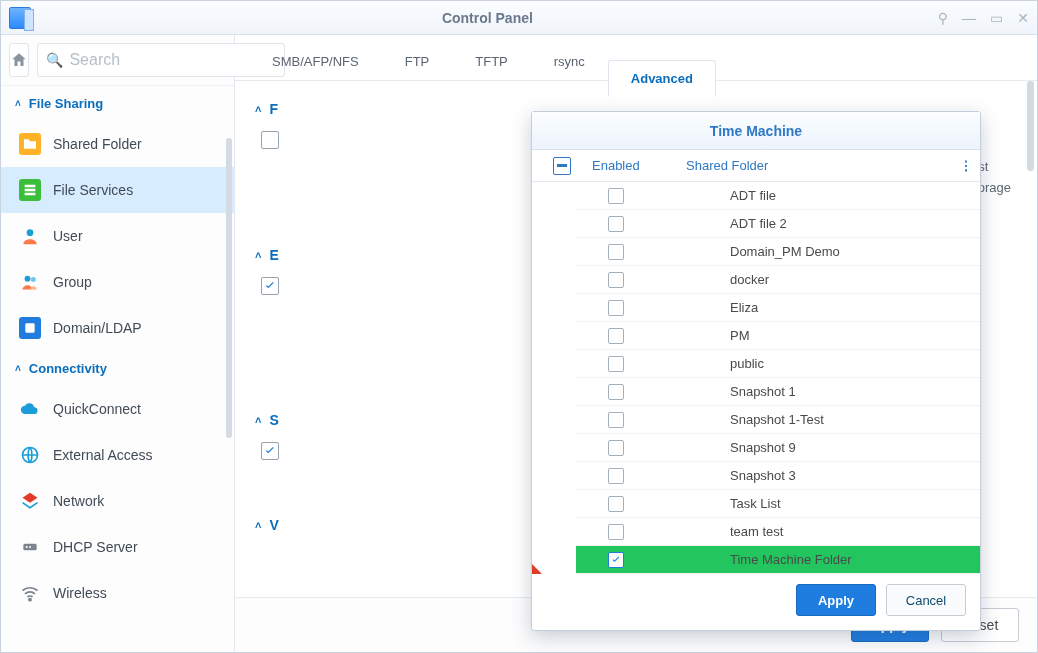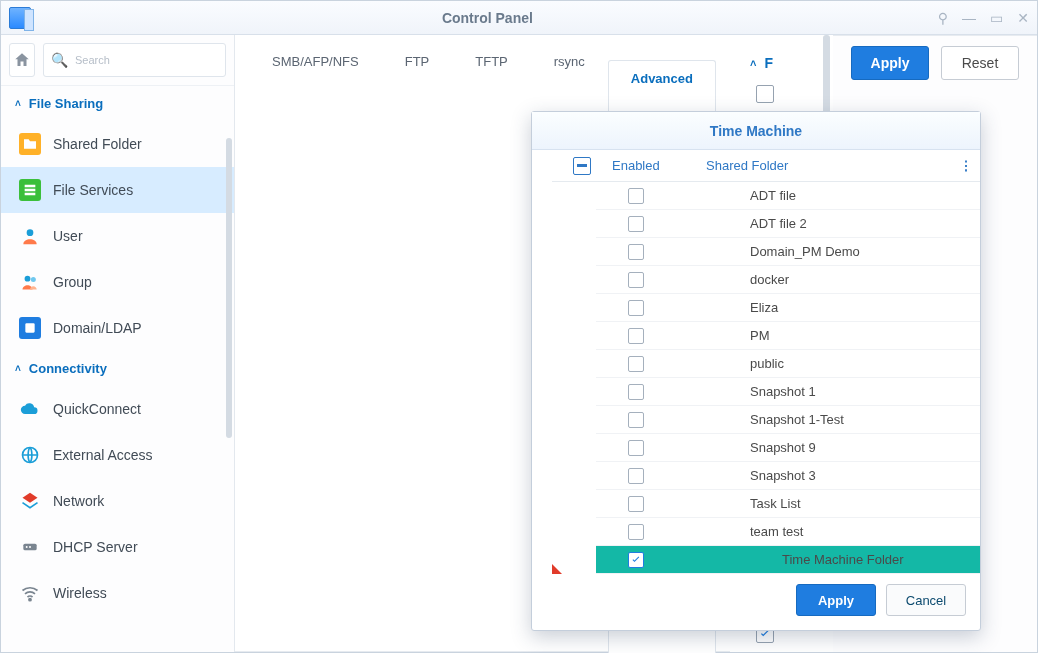--- a/index.html
+++ b/index.html
@@ -14,36 +14,36 @@
   .title-text { flex: 1; text-align: center; font-size: 14px; color: #6a7a8c; font-weight: 600; }
   .win-controls { display: flex; gap: 14px; color: #a9b5c3; font-size: 14px; }
   .win-controls span { cursor: pointer; }
 
   
   .body { flex: 1; display: flex; min-height: 0; }
   .sidebar { width: 234px; border-right: 1px solid #e3e8ee; display: flex; flex-direction: column; background:#fdfdfe;}
   .sb-top { display: flex; align-items: center; padding: 8px 8px; gap:8px; border-bottom:1px solid #eef1f5;}
   .home-btn { width: 34px; height: 34px; background:#fff; border:1px solid #dfe5ec; border-radius:3px; display:flex;align-items:center;justify-content:center;}
   .search-wrap { flex:1; display:flex;align-items:center; height:34px; border:1px solid #dfe5ec; border-radius:3px; background:#fff; padding:0 8px; gap:6px;}
-  .search-wrap input { border:none;outline:none;flex:1;font-size:11px;color:#555;}
+  .search-wrap input { border:none;outline:none;flex:1;font-size:16px;color:#555;}
   .search-wrap input::placeholder{color:#b6bec8;}
   .search-glass{color:#b6bec8;font-size:14px;}
 
   .sb-scroll{flex:1;overflow:hidden;position:relative;}
   .sb-scroll::-webkit-scrollbar{width:8px;}
   .scroll-thumb{position:absolute;right:2px;top:52px;width:6px;height:300px;background:#d4dbe3;border-radius:3px;}
 
   .sb-group-header{display:flex;align-items:center;gap:8px;padding:10px 14px;color:#0a6ebd;font-size:13px;font-weight:600;cursor:pointer;}
   .sb-group-header .chev{font-size:10px;}
   .sb-item{display:flex;align-items:center;gap:12px;padding:12px 18px;cursor:pointer;font-size:14px;color:#414b56;}
   .sb-item.active{background:#d7ecff;}
   .sb-icon{width:22px;height:22px;display:flex;align-items:center;justify-content:center;border-radius:3px;}
 
   
-  .main{flex:1;display:flex;flex-direction:row;position:relative;min-width:0;}
+  .main{flex:1;display:flex;flex-direction:column;position:relative;min-width:0;}
   .tabs{display:flex;padding:8px 14px 0;border-bottom:1px solid #e7ebf0;gap:0;}
   .tab{padding:10px 22px;font-size:13px;color:#5b6572;cursor:pointer;border:1px solid transparent;border-bottom:none;}
   .tab.active{color:#0a6ebd;font-weight:600;border:1px solid #dfe5ec;border-bottom:1px solid #fff;background:#fff;border-radius:3px 3px 0 0;position:relative;top:17px;}
 
   .content{flex:1;padding:14px 20px;overflow:auto;color:#4a4a4a;font-size:13px;position:relative;}
   .section-head{display:flex;align-items:center;gap:8px;color:#0a6ebd;font-weight:600;padding:6px 0;cursor:pointer;font-size:14px;}
   .section-head .chev{font-size:11px;}
   .section-body{padding:4px 0 18px 6px;}
   .chk-line{display:flex;align-items:center;gap:10px;padding:4px 0;}
   .chk{width:18px;height:18px;border:1px solid #96a2b0;border-radius:2px;background:#fff;display:inline-flex;align-items:center;justify-content:center;}
@@ -52,34 +52,34 @@
   .note{color:#5d6874;line-height:1.6;padding:4px 0;}
 
   .footer{border-top:1px solid #e7ebf0;padding:10px 18px;display:flex;justify-content:flex-end;gap:12px;background:#fdfdfe;}
   .btn{min-width:78px;height:34px;border-radius:3px;font-size:14px;cursor:pointer;border:1px solid #c6ccd4;background:#fff;color:#4a4a4a;}
   .btn.primary{background:#1f7de0;border:1px solid #166ac0;color:#fff;font-weight:600;}
 
   
   .modal-overlay{position:absolute;inset:0;}
   .modal{position:absolute;left:296px;top:76px;width:450px;background:#fff;border:1px solid #c4cedb;border-radius:3px;box-shadow:0 6px 20px rgba(40,60,90,.25);display:flex;flex-direction:column;}
   .modal-title{height:38px;background:linear-gradient(#fbfeff,#edf4fd);border-bottom:1px solid #d7e2f0;display:flex;align-items:center;justify-content:center;font-size:14px;font-weight:600;color:#2f78c5;}
-  .modal-table{flex:1;padding-left:20px;}
+  .modal-table{flex:1;}
   .mt-head{display:flex;align-items:center;height:32px;border-bottom:1px solid #e5eaef;font-size:13px;color:#2f78c5;}
   .mt-h-chk{width:60px;display:flex;align-items:center;justify-content:center;}
   .mt-h-en{width:90px;}
   .mt-h-sf{flex:1;padding-left:4px;}
   .mt-h-more{width:28px;color:#2f78c5;font-weight:bold;cursor:pointer;text-align:center;}
   .indet{width:18px;height:18px;border:1px solid #2f78c5;display:flex;align-items:center;justify-content:center;border-radius:2px;}
   .indet span{width:10px;height:3px;background:#2f78c5;}
 
   .mt-body{max-height:400px;overflow-y:auto;margin-left:44px;}
   .mt-body::-webkit-scrollbar{width:10px;}
   .mt-body::-webkit-scrollbar-thumb{background:#cfd7e0;border-radius:4px;}
   .mt-row{display:flex;align-items:center;height:28px;border-bottom:1px solid #f0f2f5;font-size:13px;color:#4a4a4a;}
-  .mt-row.checked{background:#14b8a6;gap:32px;}
+  .mt-row.checked{background:#22c55e;}
   .mt-r-chk{width:150px;display:flex;justify-content:center;}
   .row-chk{width:16px;height:16px;border:1px solid #a5b0bd;border-radius:2px;background:#fff;display:flex;align-items:center;justify-content:center;margin-right:70px;}
   .row-chk svg{width:12px;height:12px;display:none;}
   .mt-row.checked .row-chk svg{display:block;}
   .mt-row.checked .row-chk{border-color:#1f7de0;}
   .mt-r-name{flex:1;padding-left:4px;}
   .red-corner{position:absolute;left:0;bottom:0;width:0;height:0;border-left:10px solid #e13b2a;border-top:10px solid transparent;}
   .modal-body-wrap{position:relative;}
 
   .modal-footer{padding:10px 14px 14px;display:flex;justify-content:flex-end;gap:10px;}

